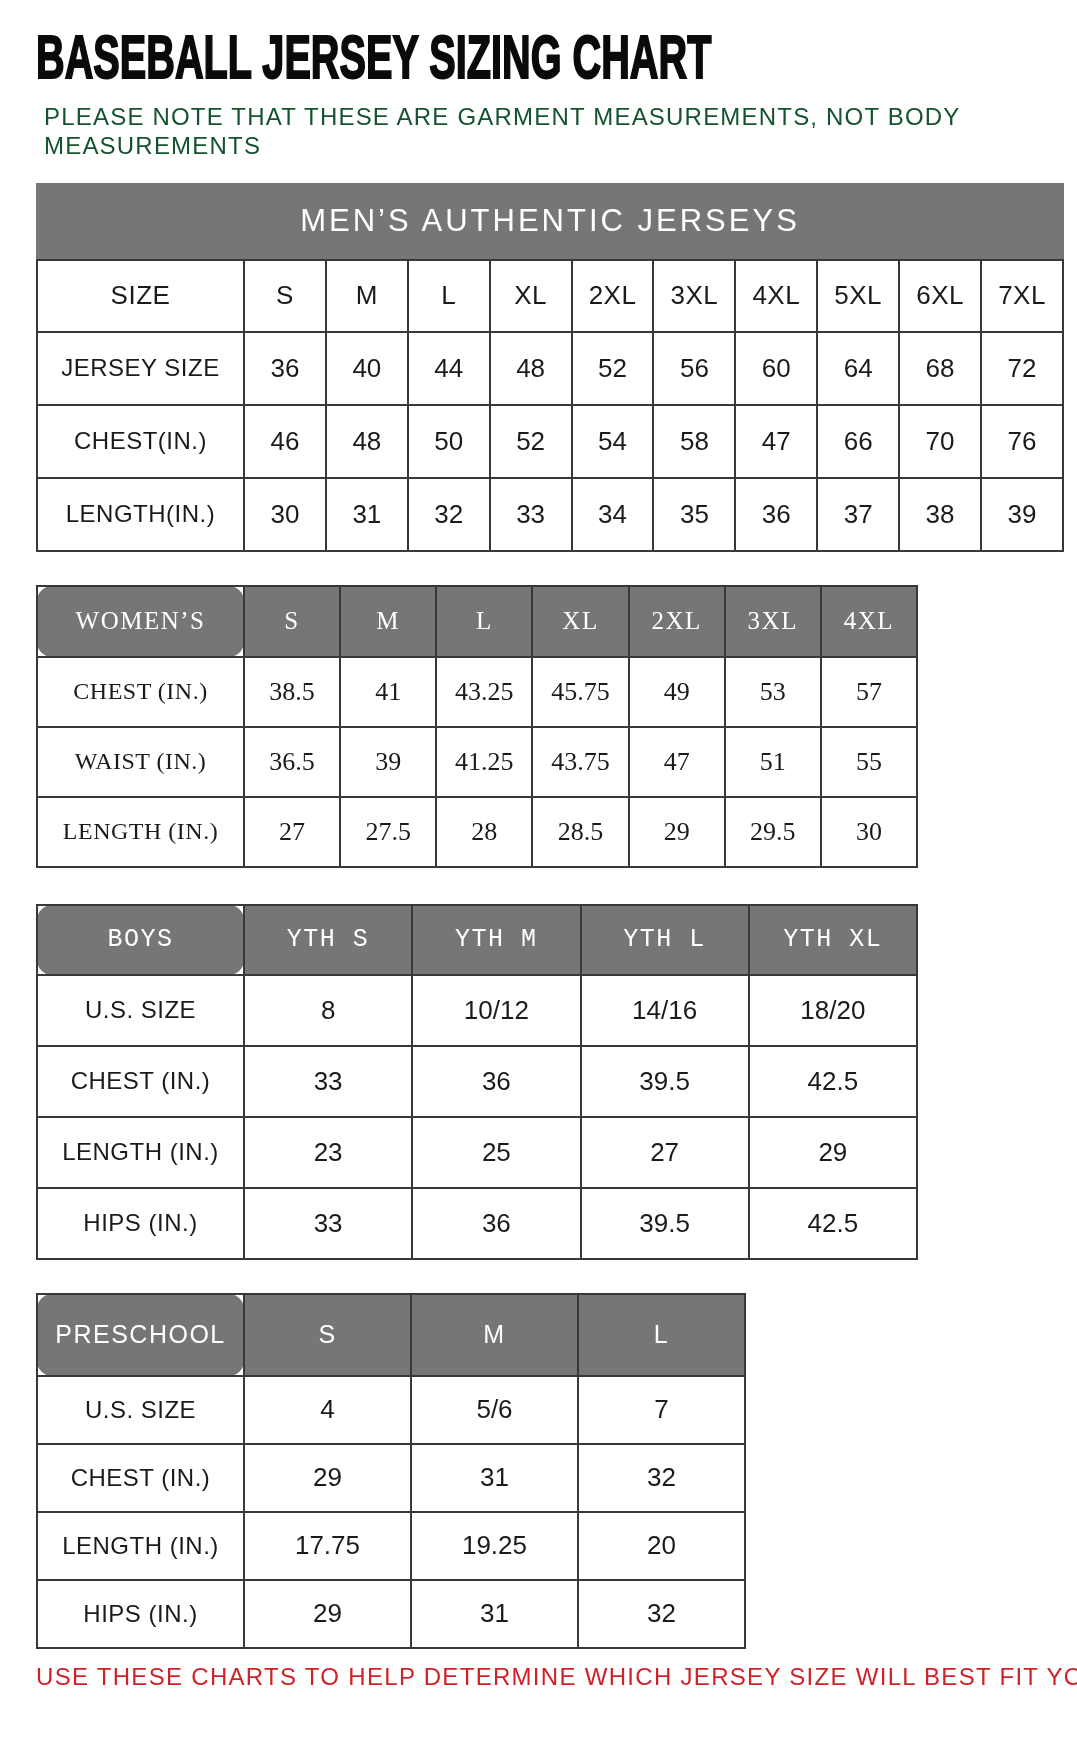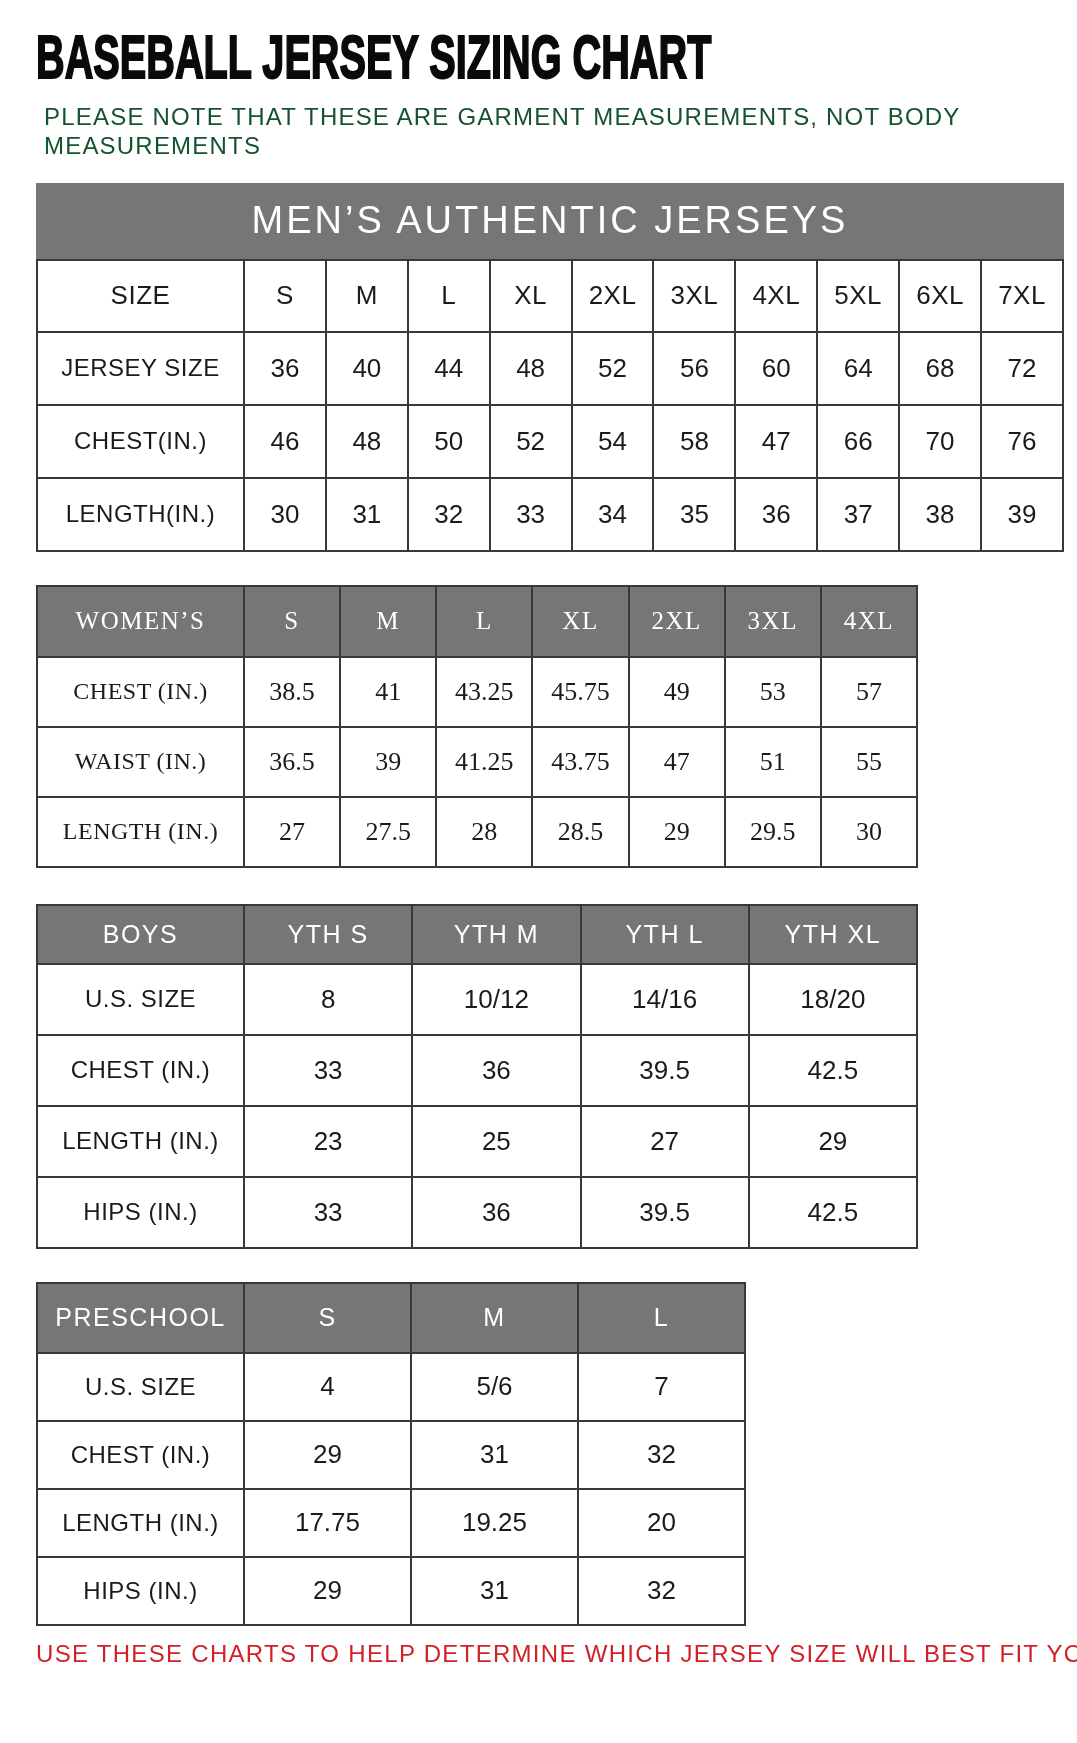--- a/index.html
+++ b/index.html
@@ -46,21 +46,21 @@
     font-weight: 400;
   }
 
   
   .banner {
     margin-top: 22px;
     width: 1028px; height: 76px;
     background: #767676;
     color: #ffffff;
     display: flex; align-items: center; justify-content: center;
-    font-size: 38px;
+    font-size: 31px;
     letter-spacing: 3px;
     font-weight: 400;
   }
 
   
   table.grid {
     border-collapse: collapse;
     table-layout: fixed;
   }
   .grid th, .grid td {
@@ -72,39 +72,39 @@
   }
   .grid th {
     background: #767676;
     color: #ffffff;
     font-weight: 400;
     font-size: 25px;
     letter-spacing: 1.5px;
   }
   .grid td { font-size: 26px; color: #1b1b1b; }
   .grid td.row-label { font-size: 24px; white-space: pre-line; line-height: 1.15; letter-spacing: 0.5px; }
-  .grid th.label-col { width: 205px; }
+  .grid th.label-col { width: 205px; border-radius: 15px; }
 
   
   table.plain-head th { background: #ffffff; color: #1b1b1b; letter-spacing: 0.5px; font-size: 26px; }
 
   table.mens { width: 1028px; }
   table.mens tr.head { height: 72px; }
   table.mens tr.r    { height: 73px; padding-left: 23px; }
 
   table.womens { margin-top: 33px; width: 882px; font-family: Liberation Serif, serif; }
   table.womens tr.head { height: 71px; }
   table.womens tr.r    { height: 70px; }
 
   table.boys { margin-top: 36px; width: 882px; }
-  table.boys tr.head { height: 59px; }
+  table.boys tr.head { height: 70px; font-family: Liberation Mono, monospace; }
   table.boys tr.r    { height: 71px; }
 
   table.preschool { margin-top: 33px; width: 710px; }
-  table.preschool tr.head { height: 70px; }
+  table.preschool tr.head { height: 82px; }
   table.preschool tr.r    { height: 68px; }
 </style>
 </head>
 <body>
 
 <div class="page">
 
   <h1 class="title">BASEBALL JERSEY SIZING CHART</h1>
 
   <p class="note">PLEASE NOTE THAT THESE ARE GARMENT MEASUREMENTS, NOT BODY

